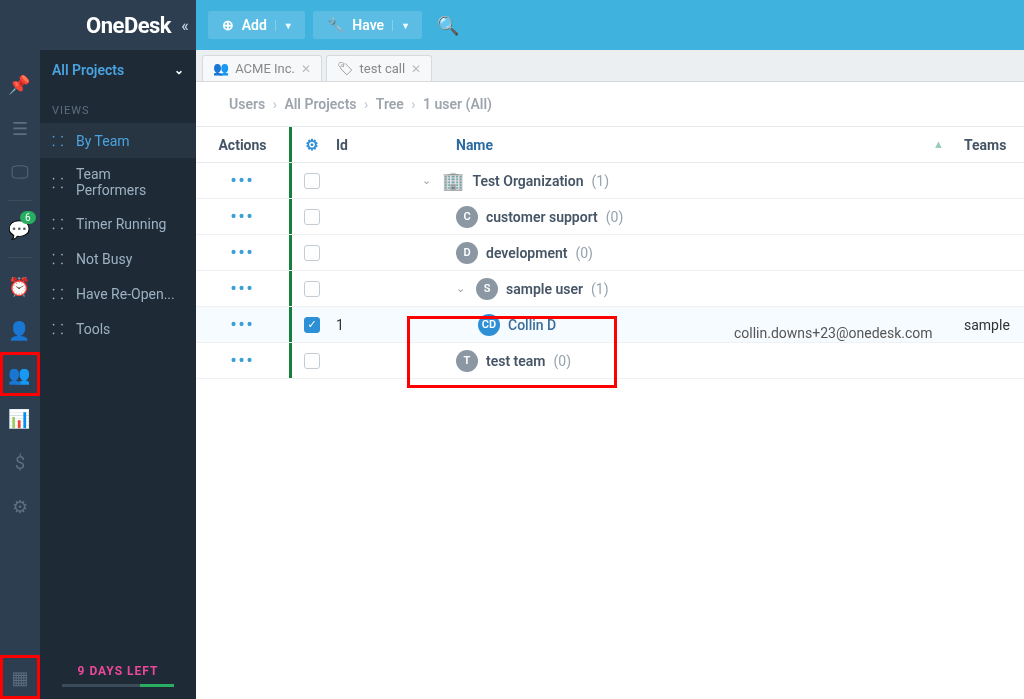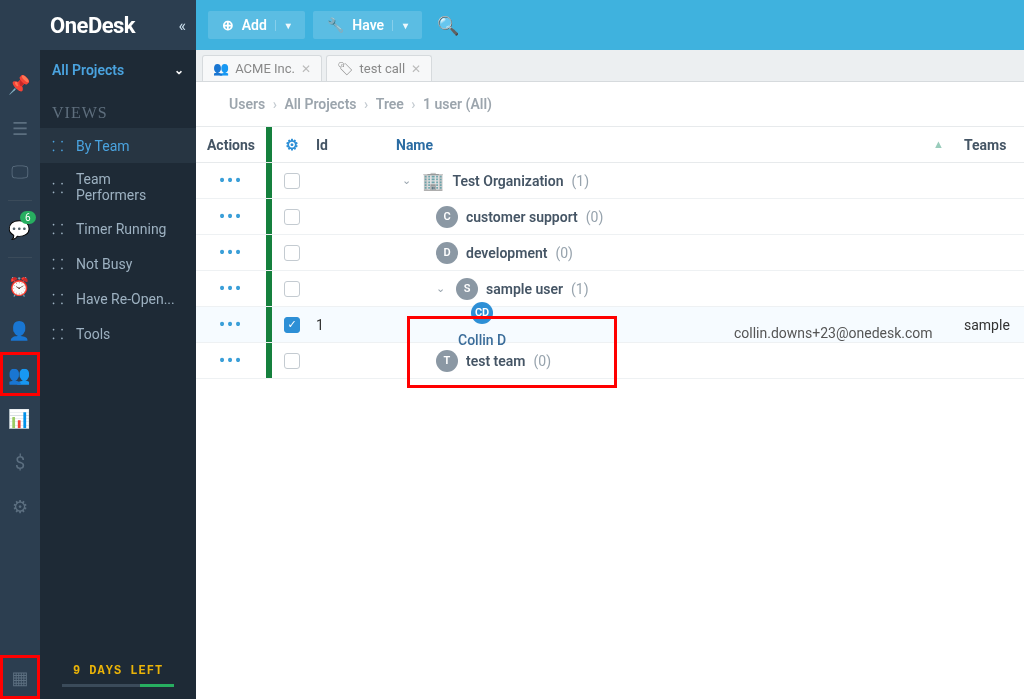--- a/index.html
+++ b/index.html
@@ -11,75 +11,75 @@
 .rail-item { width: 40px; height: 44px; display: flex; align-items: center; justify-content: center; color: #5c6f80; font-size: 18px; cursor: pointer; position: relative; }
 .rail-sep { width: 24px; border-top: 1px solid #3b4b5a; margin: 6px 0; }
 .rail-item.active { outline: 3px solid #ff0000; outline-offset: -3px; color: #3498db; }
 .rail-item.highlight { outline: 3px solid #ff0000; outline-offset: -3px; }
 .rail-badge { position: absolute; top: 4px; left: 20px; background: #27ae60; color: #fff; font-size: 10px; border-radius: 8px; padding: 1px 5px; }
 .rail-spacer { flex: 1; }
 
 
 .sidebar { width: 156px; background: #1e2a36; color: #96a3af; display: flex; flex-direction: column; }
 .side-header { height: 50px; background: #2c3e50; display: flex; align-items: center; padding-left: 10px; border-bottom: 0; }
-.side-header .logo { color: #fff; font-size: 22px; font-weight: 700; letter-spacing: -0.5px; }
+.side-header .logo { color: #fff; font-size: 22px; font-weight: 700; letter-spacing: -0.5px; margin-left: 36px; }
 .side-header .collapse { margin-left: auto; padding: 0 10px; color: #cfe3f0; font-size: 16px; }
 
 .proj-select { height: 40px; display: flex; align-items: center; padding: 0 12px; color: #4aa3df; cursor: pointer; background:#1e2a36; font-weight:600; }
 .proj-select .chev { margin-left: auto; font-size: 12px; color:#fff;}
 
-.section-label { font-size: 16px; letter-spacing: 1px; color: #5e6e7d; padding: 14px 12px 6px; font-family: Liberation Serif, serif; }
+.section-label { font-size: 11px; letter-spacing: 1px; color: #5e6e7d; padding: 14px 12px 6px; }
 
 .view-item { display: flex; align-items: center; gap: 8px; padding: 8px 12px; color: #9db1c1; cursor: pointer; font-size: 14px; }
 .view-item.selected { background: #273542; color: #4aa3df; }
 .view-item .vicon { width: 16px; font-size: 14px; color: inherit; }
 
-.days-left { padding: 12px; text-align: center; color: #eab308; font-weight: 700; font-size: 12px; letter-spacing: 1px; font-family: Liberation Mono, monospace;}
+.days-left { padding: 12px; text-align: center; color: #ec4899; font-weight: 700; font-size: 12px; letter-spacing: 1px;}
 .days-bar { height: 3px; background: #3b4b5a; margin: 6px 10px 0; position: relative; }
 .days-bar .fill { position: absolute; right: 0; top: 0; bottom: 0; width: 30%; background: #27ae60; }
 
 
 .main { flex: 1; display: flex; flex-direction: column; min-width: 0; }
 .topbar { height: 50px; background: #3fb2de; display: flex; align-items: center; padding: 0 12px; color: #fff; gap: 8px; }
 .tb-btn { background: rgba(255,255,255,0.15); padding: 6px 14px; border-radius: 2px; display: flex; align-items: center; gap: 8px; font-weight: 600; cursor: pointer; }
 .tb-btn .drop { font-size: 10px; opacity: 0.9; padding-left: 10px; border-left: 1px solid rgba(255,255,255,0.3);}
 .tb-ic { width: 36px; height: 32px; display:flex; align-items:center; justify-content:center; font-size:18px; cursor:pointer; }
 
 .tabs { height: 32px; background: #eceff1; display: flex; align-items: flex-end; padding-left: 6px; border-bottom: 1px solid #d6dadd; gap: 4px; }
 .tab { background: #f7f8f9; border: 1px solid #d6dadd; border-bottom: none; border-radius: 3px 3px 0 0; padding: 5px 10px; display: flex; align-items: center; gap: 6px; color: #888; font-size: 13px; cursor: pointer; }
 .tab .x { color: #bbb; font-size: 12px; }
 
 .breadcrumbs { padding: 14px 18px; color: #9ca5ad; font-size: 14px; font-weight: 600; margin-left: 13px; }
 .breadcrumbs span { margin: 0 2px; }
 .bc-sep { color: #c4cbd1; }
 
 .grid { border-top: 1px solid #e7eaec; }
 .grid-header { display: flex; align-items: center; height: 36px; border-bottom: 1px solid #e7eaec; font-weight: 700; color: #455565; font-size: 14px; }
-.col-actions { width: 76px; display:flex; align-items:center; justify-content:center; border-right: 6px solid #15803d; height:100%; }
+.col-actions { width: 96px; display:flex; align-items:center; justify-content:center; border-right: 3px solid #15803d; height:100%; }
 .col-cb { width: 40px; display:flex; align-items:center; justify-content:center; height:100%; }
 .col-id { width: 80px; padding-left: 4px; display:flex; align-items:center; height:100%; gap:6px; }
 .col-name { flex: 1; min-width: 310px; display:flex; align-items:center; height:100%; padding-left: 4px; position: relative; }
 .col-email { width: 230px; display:flex; align-items:center; height:100%; }
 .col-teams { width: 60px; display:flex; align-items:center; height:100%; }
 
-.grid-header .col-name { color:#2b6ca3; }
+.grid-header .col-name { color:#2b6ca3;margin-left:40px; }
 .sort-ic { position:absolute; right:20px; color:#9cb; font-size:11px;}
 
 .row { display: flex; align-items: center; height: 36px; border-bottom: 1px solid #eef1f3; }
 .row.selected { background: #f6fbff; }
 .dots { color: #3b9fd8; letter-spacing: 2px; font-weight: 900; cursor:pointer; font-size:16px;}
 .cb { width: 16px; height: 16px; border: 1px solid #c4cbd1; border-radius: 3px; display:inline-block; background:#fff; }
 .cb.checked { background: #2d8fd6; border-color:#2d8fd6; display:flex; align-items:center; justify-content:center; color:#fff; font-size:11px; }
 .gearic { color:#2d8fd6; font-size:15px; }
 
 .name-cell { display:flex; align-items:center; gap:8px; }
 .expander { color:#97a3ad; font-size:11px; width:12px; cursor:pointer;}
 .indent0 { padding-left: 6px; }
 .indent1 { padding-left: 40px; }
-.indent2 { padding-left: 62px; flex-direction: column; }
+.indent2 { padding-left: 62px; }
 .avatar { width: 22px; height: 22px; border-radius: 50%; display:flex; align-items:center; justify-content:center; color:#fff; font-size:11px; font-weight:600; }
 .org-ic { color:#2d8fd6; font-size:18px; }
 .count { color:#97a3ad; }
 .name-txt { font-weight:600; color:#455565;}
 .name-txt.user { color:#3b6d9a; font-weight:500;}
 .email-txt { color:#555;margin-top:16px; }
 .box-wrap { position:absolute; left:407px; top:316px; width:210px; height:72px; border:3px solid #ff0000; pointer-events:none; z-index:5;}
 
 .flex-grow { flex:1; }
 

